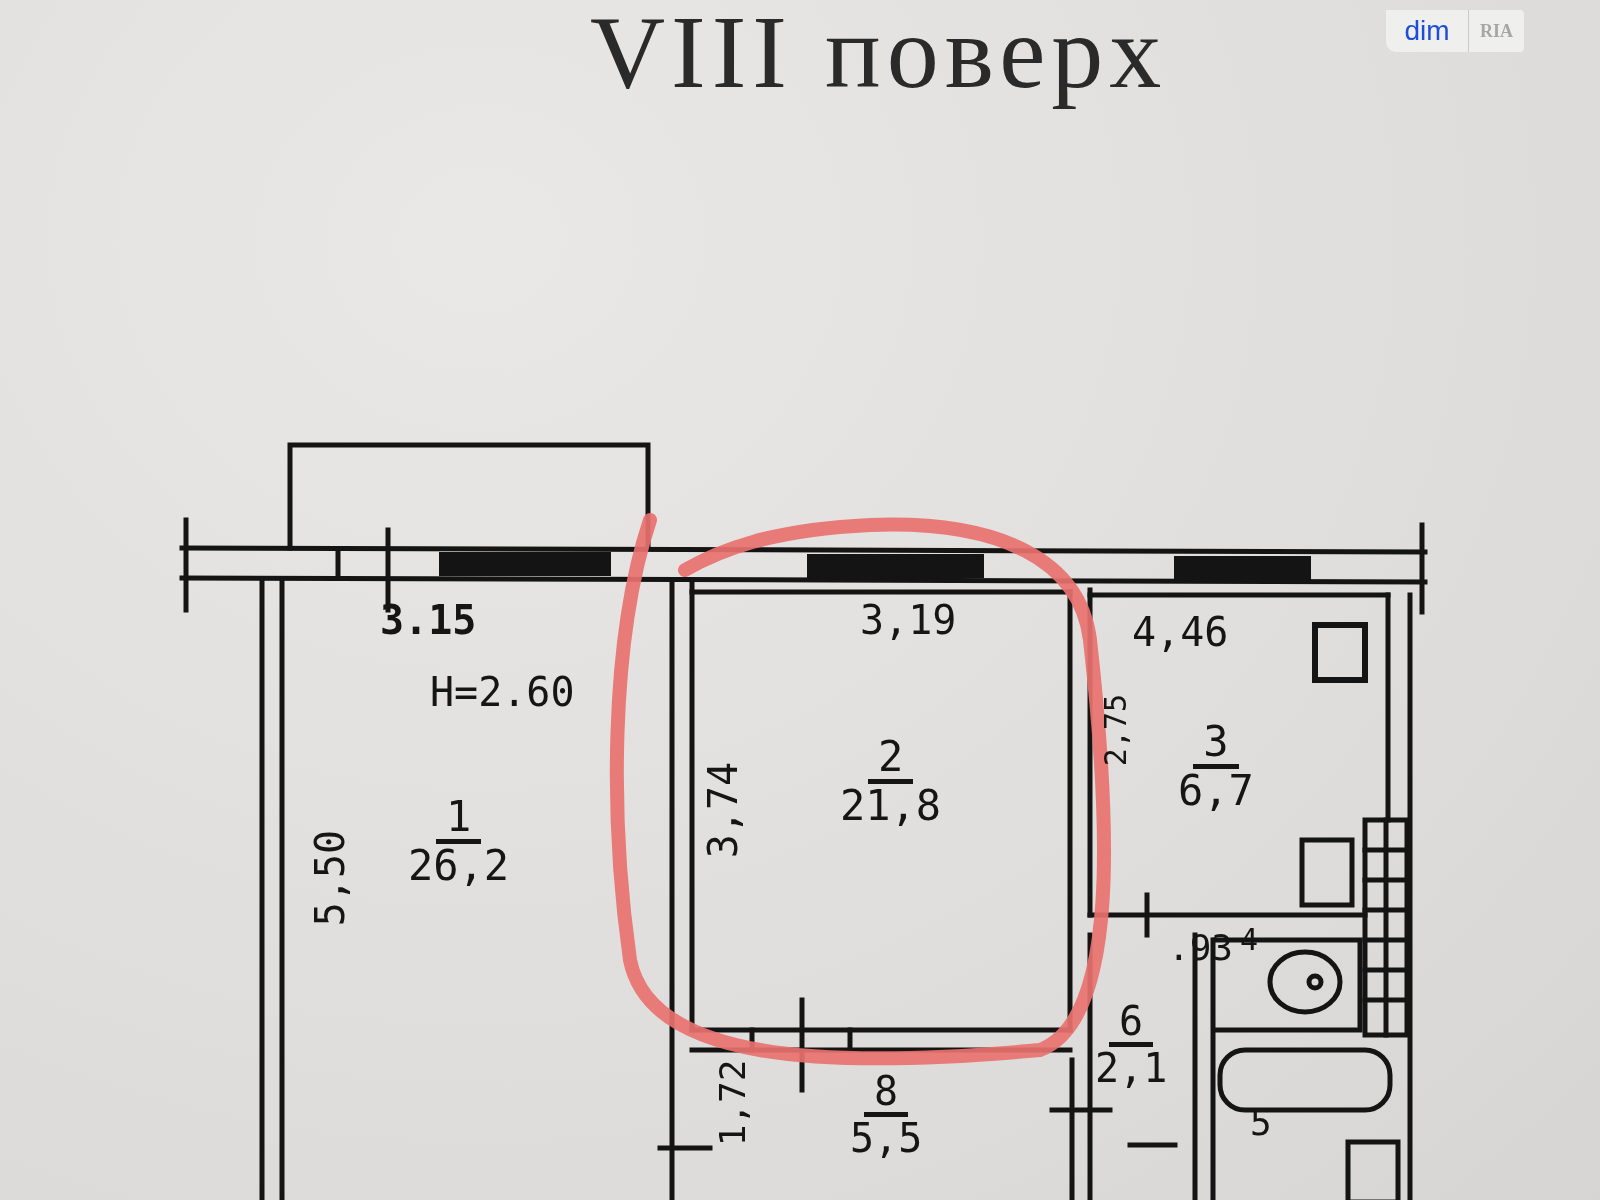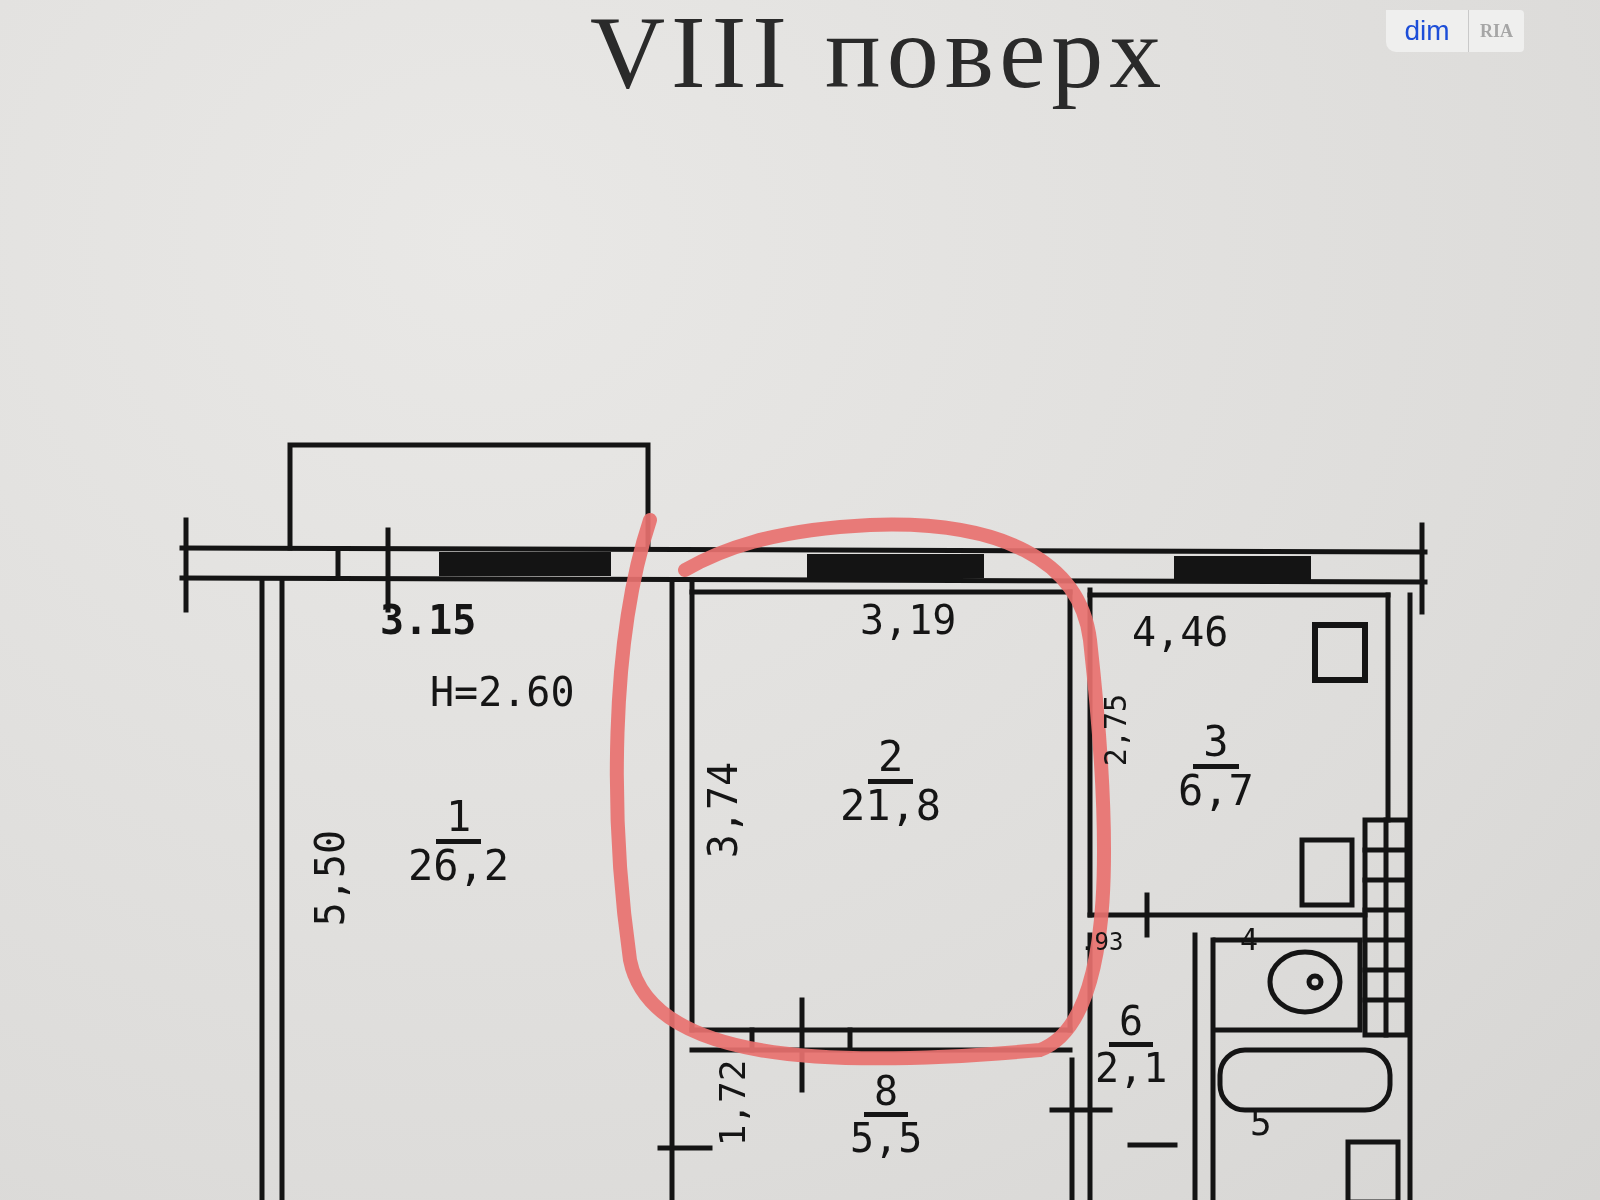--- a/index.html
+++ b/index.html
@@ -114,21 +114,21 @@
   <span>21,8</span>
 </div>
 
 <div class="lbl" style="left:1132px;top:612px;">4,46</div>
 <div class="lbl rot" style="left:1080px;top:715px;font-size:30px;">2,75</div>
 <div class="frac" style="left:1178px;top:720px;">
   <div class="num">3</div><br>
   <span>6,7</span>
 </div>
 
-<div class="lbl" style="left:1080px;top:930px;font-size:24px;text-align:right;">.93</div>
+<div class="lbl" style="left:1168px;top:930px;font-size:36px;text-align:right;">.93</div>
 <div class="lbl" style="left:1240px;top:925px;font-size:30px;">4</div>
 
 <div class="frac" style="left:1095px;top:1000px;font-size:40px;">
   <div class="num">6</div><br>
   <span>2,1</span>
 </div>
 
 <div class="lbl" style="left:1250px;top:1105px;font-size:36px;">5</div>
 
 <div class="lbl rot" style="left:690px;top:1085px;font-size:36px;">1,72</div>

